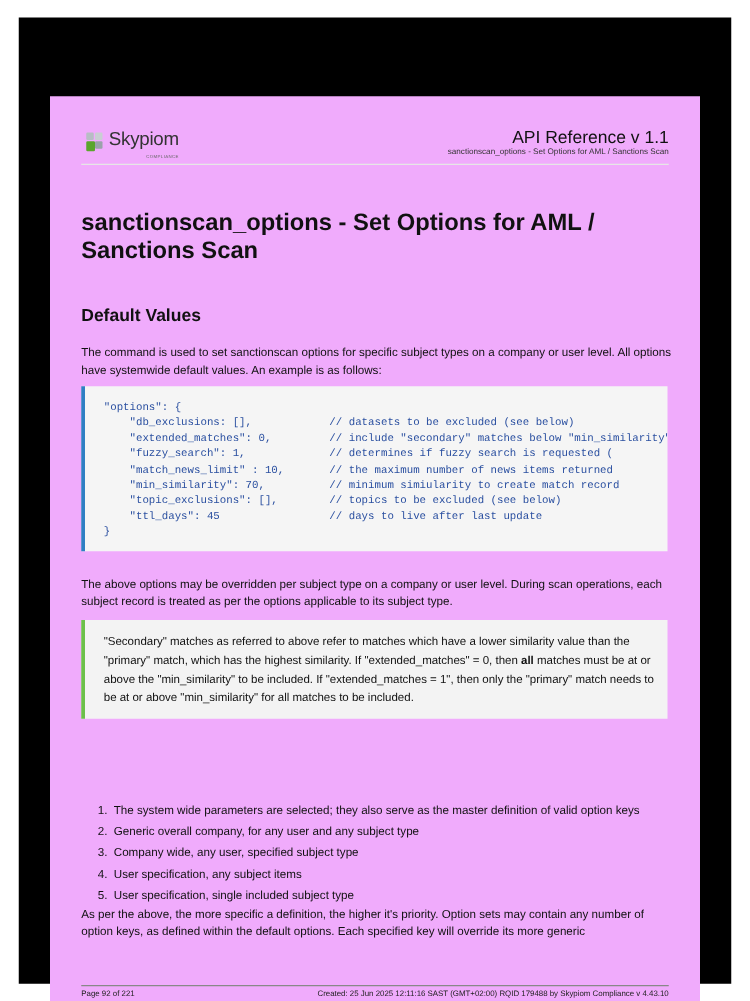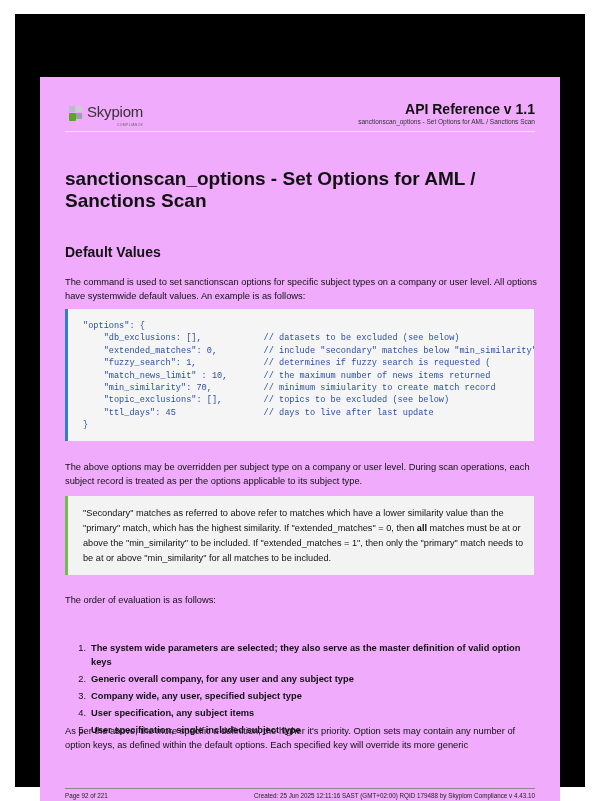--- a/index.html
+++ b/index.html
@@ -22,21 +22,21 @@
     .logo { position: absolute; left: 4px; top: 3px; display: flex; align-items: flex-start; }
     .logo-mark { width: 15px; height: 15px; position: relative; margin-right: 3px; margin-top: 2px; }
     .logo-mark span { position: absolute; width: 6px; height: 6px; border-radius: 1px; }
     .logo-mark .sq1 { left: 0; top: 0; background: #b7bdc4; }
     .logo-mark .sq2 { left: 7px; top: 0; background: #c9ced3; }
     .logo-mark .sq3 { left: 0; top: 7px; width: 7px; height: 8px; background: #5aa52c; }
     .logo-mark .sq4 { left: 7px; top: 7px; background: #9aa2aa; }
     .logo-text { font-size: 15px; color: #333; line-height: 15px; letter-spacing: -0.2px; position: relative; }
     .logo-sub { position: absolute; right: 0; top: 14px; font-size: 3.5px; letter-spacing: 0.3px; color: #666; }
     .header-title {
-      position: absolute; right: 0; top: 0; font-size: 14px; font-weight: bold; color: #111; text-align: right;
+      position: absolute; right: 0; top: 0; font-size: 14px; font-weight: normal; color: #111; text-align: right;
     }
     .header-subtitle {
       position: absolute; right: 0; top: 17px; font-size: 6.5px; color: #333; text-align: right; white-space: nowrap;
     }
     .h1 {
       position: absolute; left: 25px; top: 91px; width: 470px; font-size: 19px; font-weight: bold;
       line-height: 22px; color: #111;
     }
     .h2 {
       position: absolute; left: 25px; top: 167px; font-size: 14px; font-weight: bold; color: #111; text-align: right;
@@ -59,21 +59,21 @@
     }
     .note p {
       margin: 0; position: absolute; left: 15px; top: 10px; width: 445px; font-size: 9.2px; line-height: 15px; color: #111;
     }
     .list {
       position: absolute; left: 25px; top: 564px; width: 470px; margin: 0; padding: 0; list-style: none;
       font-size: 9.3px; color: #111;
     }
     .list li { display: flex; line-height: 14px; margin-bottom: 3px; }
     .list .num { width: 26px; text-align: right; padding-right: 5px; box-sizing: border-box; flex: none; }
-    .list .txt { flex: 1; font-weight: bold; }
+    .list .txt { flex: 1; }
     .footer {
       position: absolute; left: 25px; top: 711px; width: 470px; border-top: 1px solid #888;
       font-size: 6.3px; color: #222; padding-top: 3px;
     }
     .footer .left { position: absolute; left: 0; top: 3px; }
     .footer .right { position: absolute; right: 0; top: 3px; white-space: nowrap; }
   </style>
 </head>
 <body>
 
@@ -115,21 +115,20 @@
     "ttl_days": 45                 // days to live after last update
 }</pre>
   </div>
 
   <div class="para" style="top:383px;">The above options may be overridden per subject type on a company or user level. During scan operations, each subject record is treated as per the options applicable to its subject type.</div>
 
   <div class="note">
     <p><span>"Secondary" matches as referred to above refer to matches which have a lower similarity value than the "primary" match, which has the highest similarity. If "extended_matches" = 0, then </span><b>all</b><span> matches must be at or above the "min_similarity" to be included. If "extended_matches = 1", then only the "primary" match needs to be at or above "min_similarity" for all matches to be included.</span></p>
   </div>
 
-  <div class="para" style="top:516px;">The order of evaluation is as follows:</div>
 
   <ol class="list">
     <li>
         <span class="num">1.</span>
         <span class="txt">The system wide parameters are selected; they also serve as the master definition of valid option keys</span>
       </li>
     <li>
         <span class="num">2.</span>
         <span class="txt">Generic overall company, for any user and any subject type</span>
       </li>

